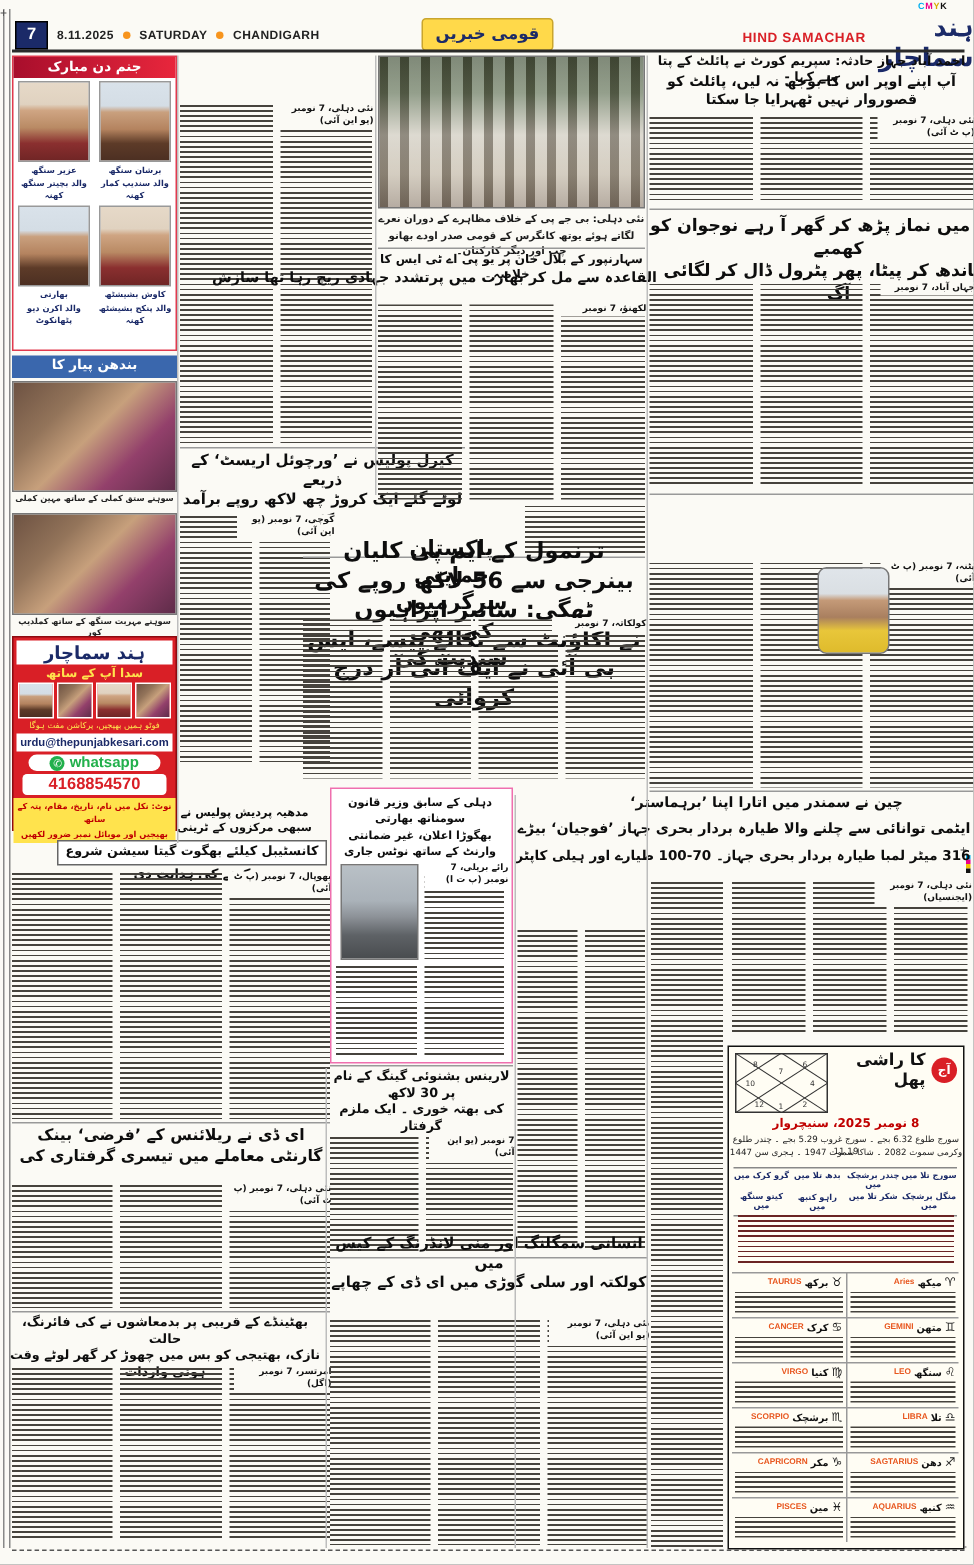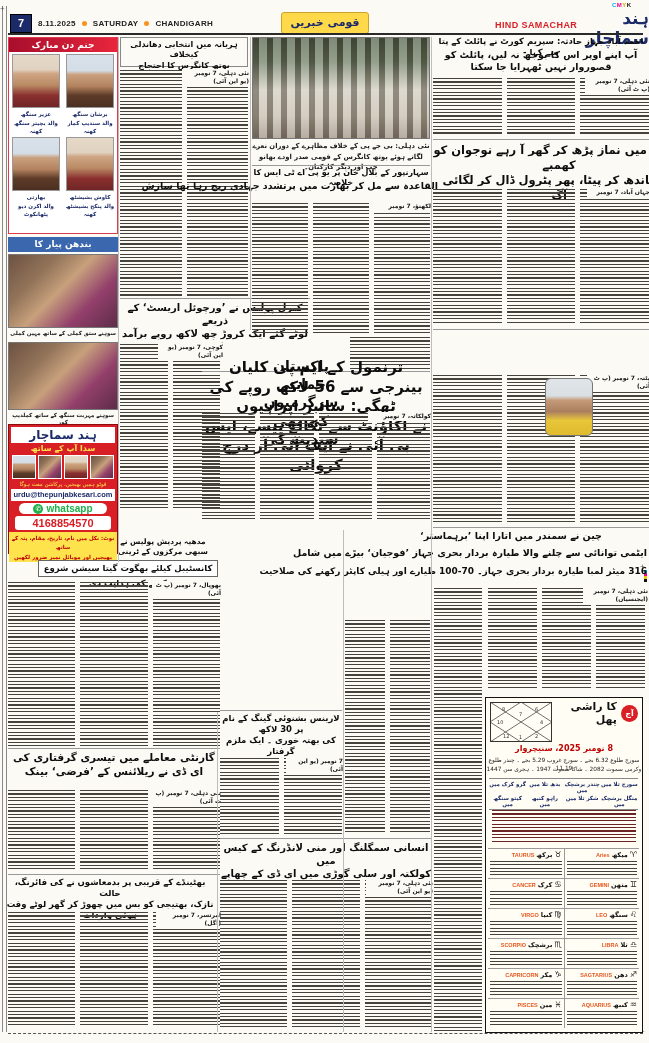--- a/index.html
+++ b/index.html
@@ -158,24 +158,20 @@
       <span class="waicon">✆</span>
       <span class="watext en">whatsapp</span>
     </div>
     <div class="adnum en">4168854570</div>
     <div class="adfoot">
       <div>نوٹ: نکل میں نام، تاریخ، مقام، پتہ کے ساتھ</div>
         <div>بھیجیں اور موبائل نمبر ضرور لکھیں</div>
     </div>
   </div>
 
-  <div class="abs hl" style="left:120px;top:37px;width:128px;height:30px;border:1px solid #888;box-sizing:border-box;font-size:8px;padding-top:2px">
-    <div>ہریانہ میں انتخابی دھاندلی کیخلاف</div>
-      <div>یوتھ کانگرس کا احتجاج</div>
-  </div>
   <div class="skelrow" style="left:120px;top:70px;width:128px;height:226px">
     <div class="skel"></div>
     <div class="skel"></div>
   </div>
   <div class="dl" style="left:182px;top:69px;width:64px">نئی دہلی، 7 نومبر (یو این آئی)</div>
 
   <div class="hr" style="left:120px;top:298px;width:190px"></div>
   <div class="abs hl" style="left:120px;top:301px;width:190px;font-size:10px">
     <div>کیرل پولیس نے ’ورچوئل اریسٹ‘ کے ذریعے</div>
       <div>لوٹے گئے ایک کروڑ چھ لاکھ روپے برآمد کئے</div>
@@ -270,56 +266,71 @@
   <div class="abs hl" style="left:38px;top:560px;width:180px;height:17px;border:1px solid #666;box-sizing:border-box;font-size:8.5px;line-height:15px;background:#fff">کانسٹیبل کیلئے بھگوت گیتا سیشن شروع کرنے کی ہدایت دی</div>
   <div class="skelrow" style="left:8px;top:582px;width:212px;height:164px">
     <div class="skel"></div>
     <div class="skel"></div>
     <div class="skel"></div>
   </div>
   <div class="dl" style="left:152px;top:581px;width:66px">بھوپال، 7 نومبر (پ ٹ آئی)</div>
 
   <div class="hr" style="left:8px;top:748px;width:212px"></div>
   <div class="abs hl" style="left:8px;top:751px;width:212px;font-size:10.5px">
-    <div>گارنٹی معاملے میں تیسری گرفتاری کی</div>
-      <div>ای ڈی نے ریلائنس کے ’فرضی‘ بینک</div>
+    <div>ای ڈی نے ریلائنس کے ’فرضی‘ بینک</div>
+      <div>گارنٹی معاملے میں تیسری گرفتاری کی</div>
   </div>
   <div class="skelrow" style="left:8px;top:790px;width:212px;height:82px">
     <div class="skel"></div>
     <div class="skel"></div>
     <div class="skel"></div>
   </div>
   <div class="dl" style="left:152px;top:789px;width:66px">نئی دہلی، 7 نومبر (پ ٹ آئی)</div>
 
   <div class="hr" style="left:8px;top:874px;width:212px"></div>
   <div class="abs hl" style="left:4px;top:877px;width:212px;font-size:8.5px">
     <div>بھٹینڈے کے قریبی پر بدمعاشوں نے کی فائرنگ، حالت</div>
       <div>نازک، بھتیجی کو بس میں چھوڑ کر گھر لوٹے وقت ہوئی واردات</div>
   </div>
   <div class="skelrow" style="left:8px;top:912px;width:212px;height:114px">
     <div class="skel"></div>
     <div class="skel"></div>
     <div class="skel"></div>
   </div>
   <div class="dl" style="left:156px;top:911px;width:62px">امرتسر، 7 نومبر (اگل)</div>
 
+  <div class="abs pinkbox">
+    <div class="hl" style="position:absolute;left:2px;top:4px;width:114px;font-size:7.5px;line-height:1.45">
+      <div>دہلی کے سابق وزیر قانون سومناتھ بھارتی</div>
+        <div>بھگوڑا اعلان، غیر ضمانتی وارنٹ کے ساتھ نوٹس جاری</div>
+    </div>
+    <div class="photo ph-somnath" style="left:6px;top:50px;width:52px;height:64px"></div>
+    <div class="skelrow" style="left:62px;top:58px;width:53px;height:56px">
+      <div class="skel"></div>
+    </div>
+    <div class="dl" style="left:62px;top:49px;width:53px;background:#fff">رائے بریلی، 7 نومبر (پ ت ا)</div>
+    <div class="skelrow" style="left:3px;top:118px;width:112px;height:60px">
+      <div class="skel"></div>
+      <div class="skel"></div>
+    </div>
+  </div>
 
   <div class="hr" style="left:220px;top:710px;width:122px"></div>
   <div class="abs hl" style="left:220px;top:713px;width:122px;font-size:8.5px">
     <div>لارینس بشنوئی گینگ کے نام پر 30 لاکھ</div>
       <div>کی بھتہ خوری ۔ ایک ملزم گرفتار</div>
   </div>
   <div class="skelrow" style="left:220px;top:758px;width:122px;height:76px">
     <div class="skel"></div>
     <div class="skel"></div>
   </div>
   <div class="dl" style="left:286px;top:757px;width:54px">7 نومبر (یو این آئی)</div>
 
   <div class="hr" style="left:220px;top:838px;width:212px"></div>
-  <div class="abs hl" style="left:220px;top:841px;width:212px;font-size:10px">
+  <div class="abs hl" style="left:220px;top:823px;width:212px;font-size:10px">
     <div>انسانی سمگلنگ اور منی لانڈرنگ کے کیس میں</div>
       <div>کولکتہ اور سلی گوڑی میں ای ڈی کے چھاپے</div>
   </div>
   <div class="skelrow" style="left:220px;top:880px;width:212px;height:150px">
     <div class="skel"></div>
     <div class="skel"></div>
     <div class="skel"></div>
   </div>
   <div class="dl" style="left:366px;top:879px;width:64px">نئی دہلی، 7 نومبر (یو این آئی)</div>
 

